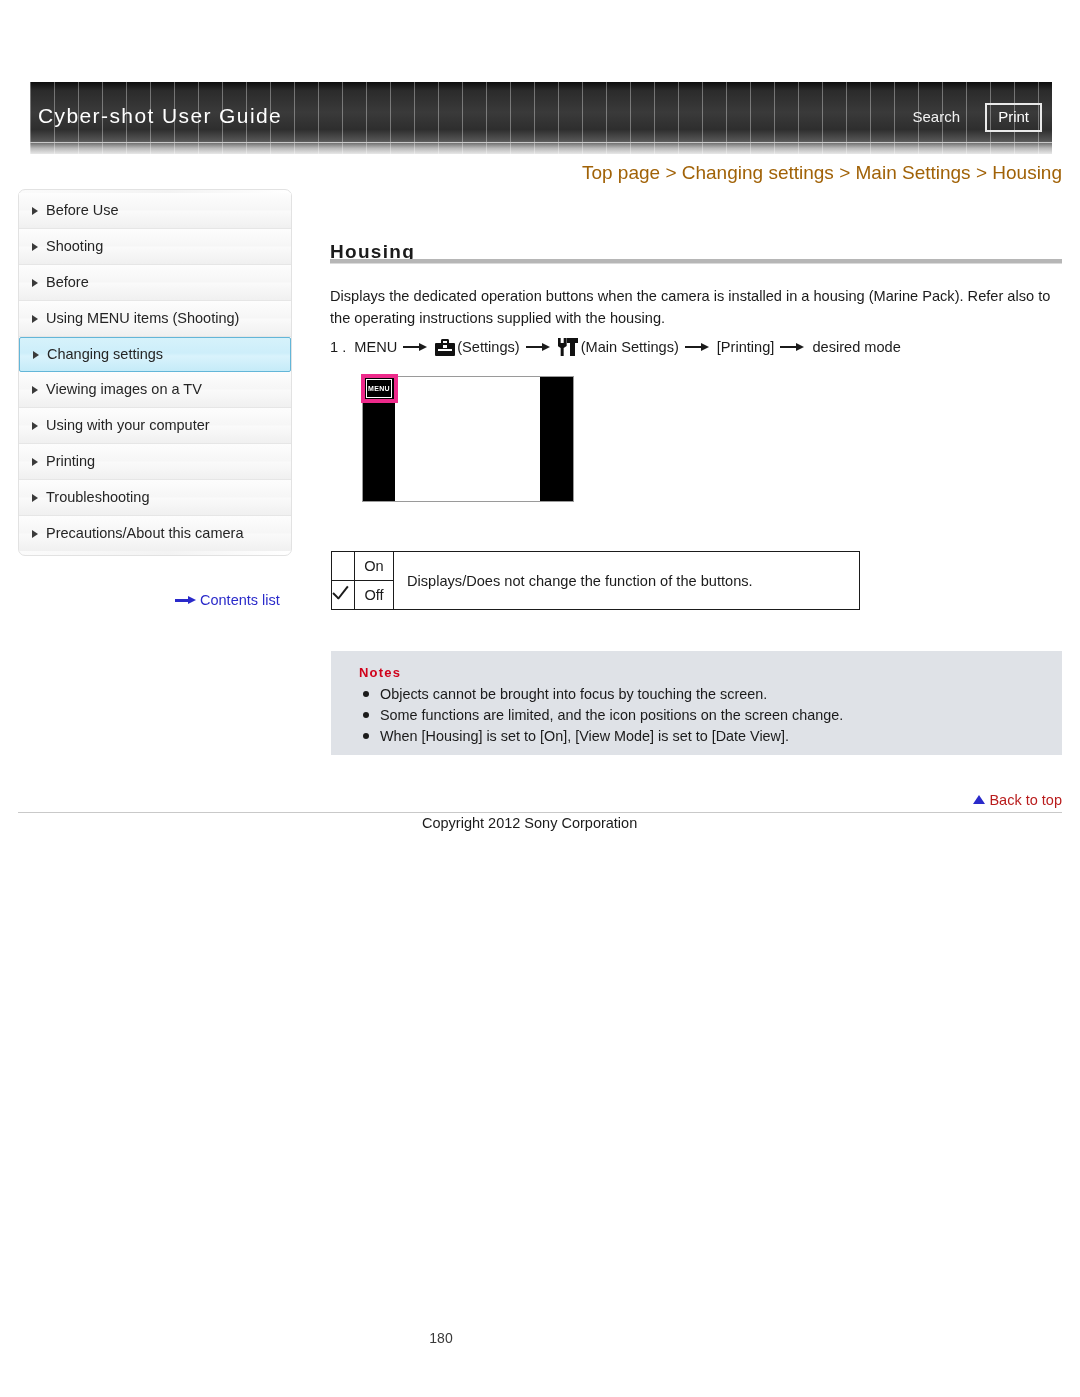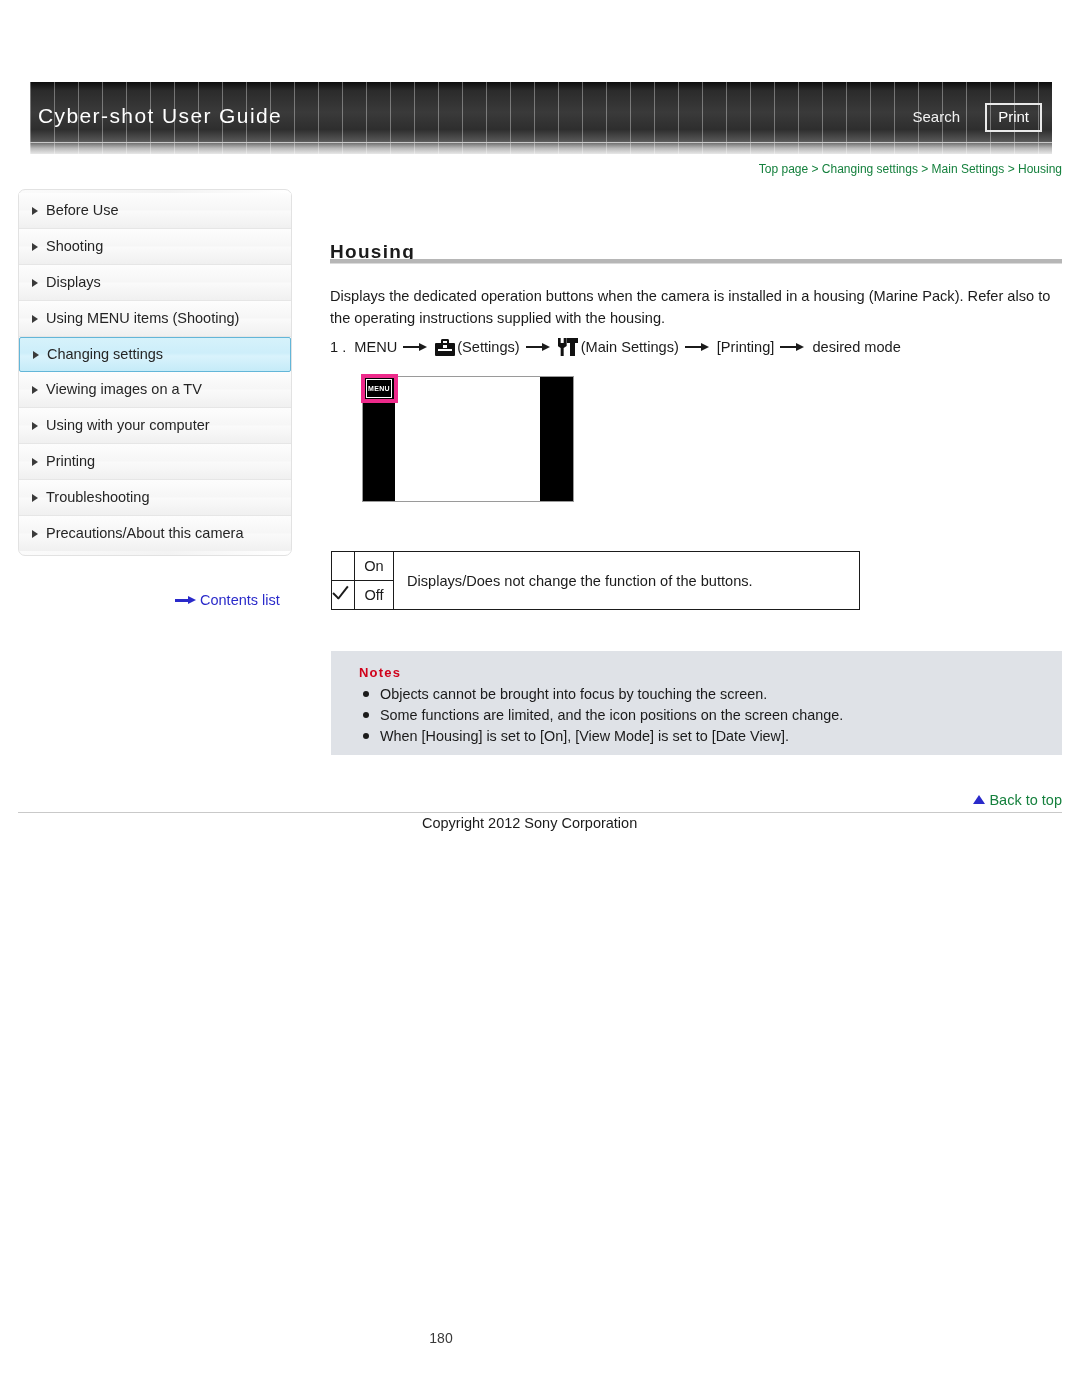--- a/index.html
+++ b/index.html
@@ -158,22 +158,22 @@
     border-bottom: 4.5px solid transparent;
   }
 
   
   #breadcrumb {
     position: absolute;
     left: 330px;
     top: 162px;
     width: 732px;
     text-align: right;
-    font-size: 12px;
-    color: #15803d;
+    font-size: 19px;
+    color: #a16207;
     white-space: nowrap;
   }
   #page-title {
     position: absolute;
     left: 330px;
     top: 228px;
     font-size: 19px;
     font-weight: bold;
     letter-spacing: 1.3px;
     color: #1b1b1b;
@@ -436,21 +436,21 @@
     background: #1b1b1b;
     border-radius: 50%;
   }
 
   
   #back-to-top {
     position: absolute;
     right: 18px;
     top: 792px;
     font-size: 14.5px;
-    color: #15803d;
+    color: #b91c1c;
     white-space: nowrap;
   }
   #back-to-top .up-tri {
     display: inline-block;
     width: 0; height: 0;
     border-bottom: 9px solid #2a2aca;
     border-left: 6px solid transparent;
     border-right: 6px solid transparent;
     margin-right: 4px;
     vertical-align: 1px;
@@ -497,21 +497,21 @@
   <div class="nav-item">
     <span class="tri"></span>
     <span>Before Use</span>
   </div>
   <div class="nav-item">
     <span class="tri"></span>
     <span>Shooting</span>
   </div>
   <div class="nav-item">
     <span class="tri"></span>
-    <span>Displays</span>
+    <span>Before</span>
   </div>
   <div class="nav-item">
     <span class="tri"></span>
     <span>Using MENU items (Shooting)</span>
   </div>
   <div class="nav-item active">
     <span class="tri"></span>
     <span>Changing settings</span>
   </div>
   <div class="nav-item">

